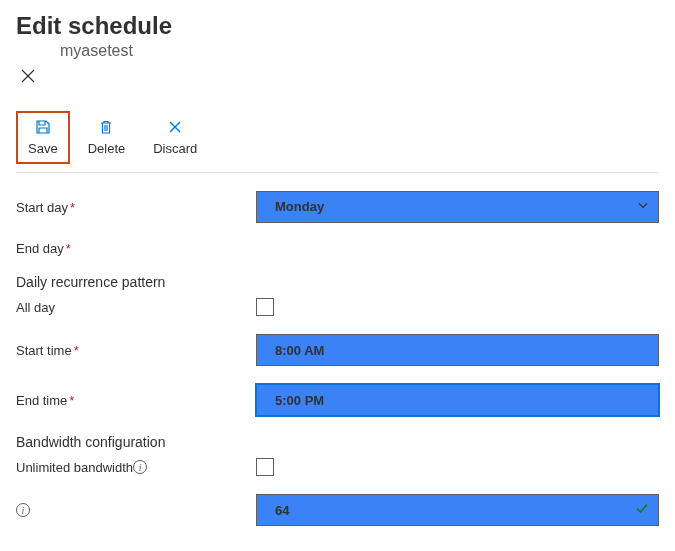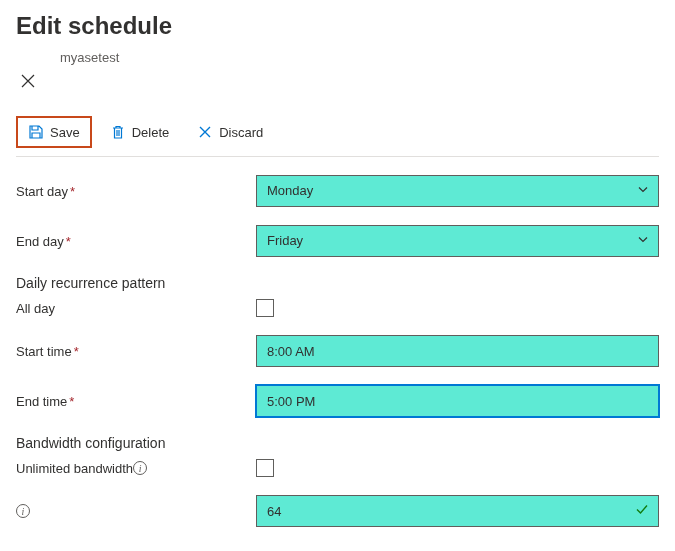--- a/index.html
+++ b/index.html
@@ -20,23 +20,23 @@
       justify-content: space-between;
       align-items: flex-start;
       flex-direction: column;
     }
     .title {
       font-size: 24px;
       font-weight: 600;
       color: #323130;
     }
     .subtitle {
-      font-size: 13px;
+      font-size: 16px;
       color: #605e5c;
-      margin-top: 10px;
+      margin-top: 2px;
       padding-left: 44px;
     }
     .close-btn {
       font-size: 18px;
       cursor: pointer;
       color: #323130;
       padding: 4px;
       margin-top: 4px;
     }
     .toolbar {
@@ -48,20 +48,21 @@
       border-bottom: 1px solid #e1dfdd;
     }
     .toolbar-btn {
       display: flex;
       align-items: center;
       gap: 6px;
       padding: 6px 10px;
       cursor: pointer;
       font-size: 13px;
       color: #323130;
+      flex-direction: column;
     }
     .toolbar-btn.highlighted {
       border: 2px solid #c8481a;
     }
     .toolbar-btn svg {
       width: 16px;
       height: 16px;
     }
     .form {
       margin-top: 18px;
@@ -93,26 +94,27 @@
       margin-top: 12px;
     }
     .select-wrap, .input-wrap {
       position: relative;
       width: 100%;
     }
     .select-control, .text-control {
       width: 100%;
       height: 32px;
       border: 1px solid #605e5c;
-      padding: 0 32px 0 10px;
+      padding: 0 32px 0 18px;
       font-size: 13px;
       font-family: inherit;
-      background: #5eead4;
+      background: #3b82f6;
       color: #323130;
       outline: none;
+      font-weight: bold;
     }
     .text-control.active {
       border: 1px solid #0078d4;
       box-shadow: 0 0 0 1px #0078d4;
     }
     .chevron {
       position: absolute;
       right: 10px;
       top: 50%;
       transform: translateY(-50%);
@@ -208,30 +210,20 @@
         </span>
       </div>
     </div>
   </div>
 
   <div class="row">
     <div class="label-col">
       <span>End day</span>
       <span class="required">*</span>
     </div>
-    <div class="control-col">
-      <div class="select-wrap">
-        <div class="select-control" style="line-height:30px;">Friday</div>
-        <span class="chevron">
-          <svg viewBox="0 0 12 12">
-              <path d="M2 4 L6 8 L10 4" stroke="#323130" stroke-width="1.2" fill="none"></path>
-            </svg>
-        </span>
-      </div>
-    </div>
   </div>
 
   <div class="section-heading">Daily recurrence pattern</div>
 
   <div class="row">
     <div class="label-col">All day</div>
     <div class="control-col">
       <div class="checkbox"></div>
     </div>
   </div>

